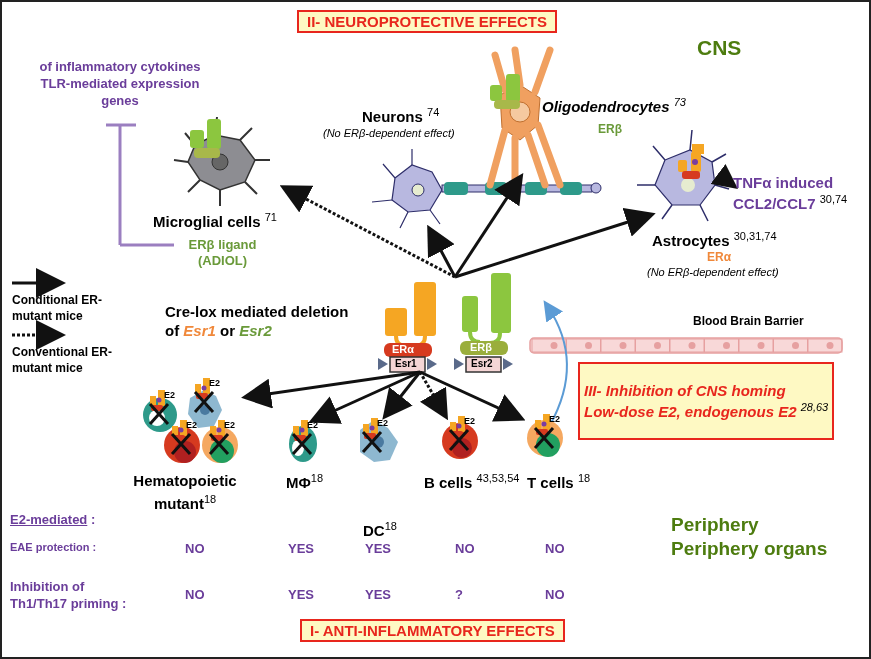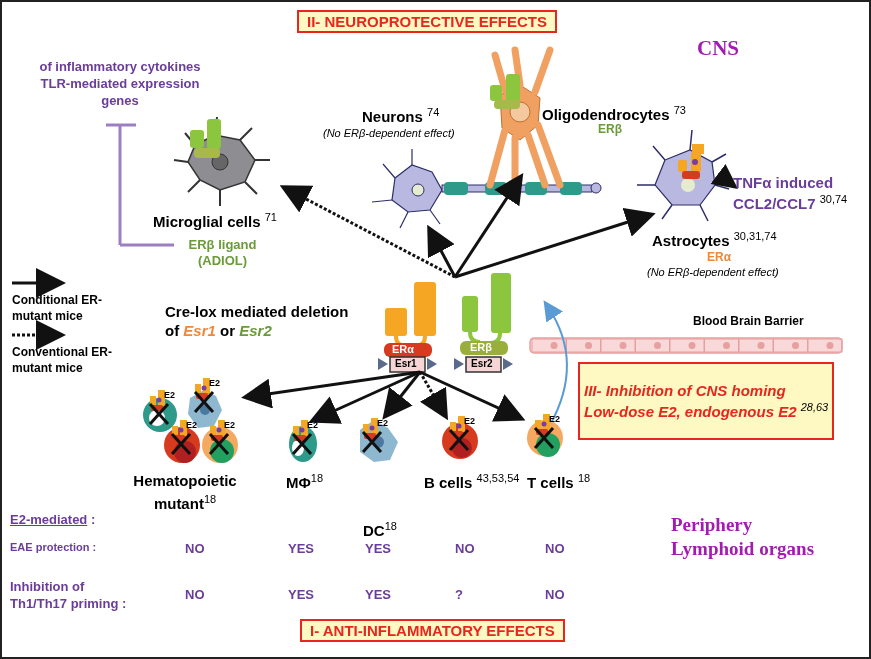--- a/index.html
+++ b/index.html
@@ -1,21 +1,21 @@
 <!DOCTYPE html>
 <html><head>
 <meta charset="utf-8">
 <style>
   html, body { margin:0; padding:0; background:#ffffff; }
   body { width:871px; height:659px; position:relative; overflow:hidden; font-family:"Liberation Sans", sans-serif; }
   .frame { position:absolute; left:0; top:0; width:867px; height:655px; border:2px solid #222; }
   .abs { position:absolute; white-space:nowrap; }
   .b { font-weight:bold; }
   .purple { color:#6a3d9a; }
-  .teal { color:#a21caf;font-family:Liberation Serif, serif; }
+  .teal { color:#4d7c0f; }
   .green { color:#6a9a3a; }
   .orange { color:#f0883a; }
   .sup { font-size:11px; vertical-align:super; font-weight:normal; }
   .redbox { position:absolute; border:2px solid #e8261d; color:#e8261d; font-weight:bold; background:#fef9c3; }
   svg { position:absolute; left:0; top:0; }
   .center { text-align:center; }
 </style>
 </head>
 <body>
 
@@ -253,39 +253,39 @@
 <div class="redbox" style="left:297px;top:10px;padding:1px 8px;font-size:15px;">II- NEUROPROTECTIVE EFFECTS</div>
 <div class="redbox" style="left:300px;top:619px;padding:1px 8px;font-size:15px;">I- ANTI-INFLAMMATORY EFFECTS</div>
 <div class="redbox" style="left:578px;top:362px;padding:18px 4px;font-size:15px;line-height:17px;font-style:italic;">
   <div>III- Inhibition of CNS homing</div>
   <div><span>Low-dose E2, endogenous E2</span> <span class="sup" style="color:#000;">28,63</span></div>
 </div>
 
 <div class="abs b teal" style="left:697px;top:36px;font-size:21px;">CNS</div>
 <div class="abs b teal" style="left:671px;top:513px;font-size:19px;line-height:24px;">
   <div>Periphery</div>
-  <div>Lymphoid organs</div>
+  <div>Periphery organs</div>
 </div>
 
 <div class="abs b purple center" style="left:25px;top:58px;width:190px;font-size:13px;line-height:17px;">
   <div>of inflammatory cytokines</div>
   <div>TLR-mediated expression</div>
   <div>genes</div>
 </div>
 
 <div class="abs b" style="left:153px;top:211px;font-size:15px;"><span>Microglial cells</span> <span class="sup">71</span></div>
 <div class="abs b green center" style="left:175px;top:237px;width:95px;font-size:13px;line-height:16px;">
   <div>ERβ ligand</div>
   <div>(ADIOL)</div>
 </div>
 
 <div class="abs b" style="left:362px;top:106px;font-size:15px;"><span>Neurons</span> <span class="sup">74</span></div>
 <div class="abs" style="left:323px;top:127px;font-size:11px;font-style:italic;">(No ERβ-dependent effect)</div>
 
-<div class="abs b" style="left:542px;top:104px;font-size:15px;"><span>Oligodendrocytes</span> <span class="sup">73</span></div>
+<div class="abs b" style="left:542px;top:96px;font-size:15px;font-style:italic;"><span>Oligodendrocytes</span> <span class="sup">73</span></div>
 <div class="abs b green" style="left:598px;top:122px;font-size:12px;">ERβ</div>
 
 <div class="abs b purple" style="left:733px;top:174px;font-size:15px;line-height:17px;">
   <div>TNFα induced</div>
   <div><span>CCL2/CCL7</span> <span class="sup" style="color:#000;">30,74</span></div>
 </div>
 <div class="abs b" style="left:652px;top:230px;font-size:15px;"><span>Astrocytes</span> <span class="sup">30,31,74</span></div>
 <div class="abs b orange" style="left:707px;top:250px;font-size:12px;">ERα</div>
 <div class="abs" style="left:647px;top:266px;font-size:11px;font-style:italic;">(No ERβ-dependent effect)</div>
 

